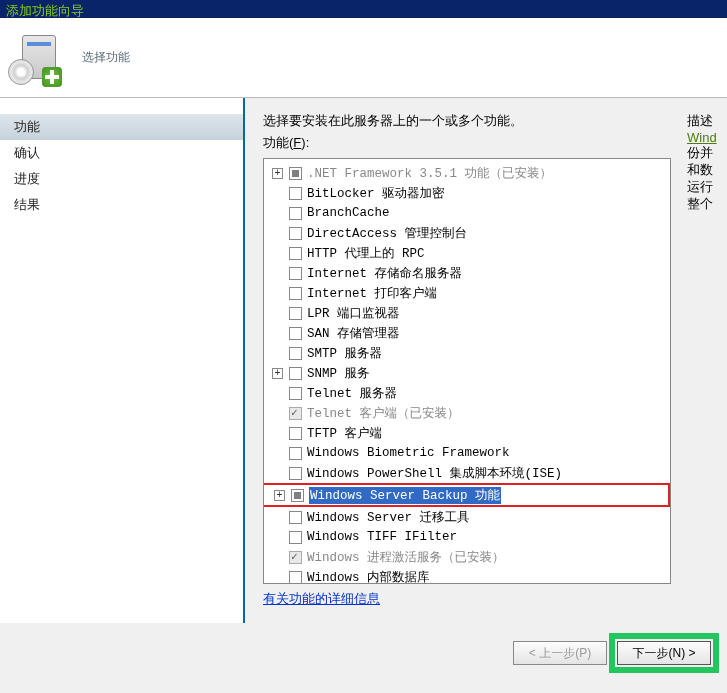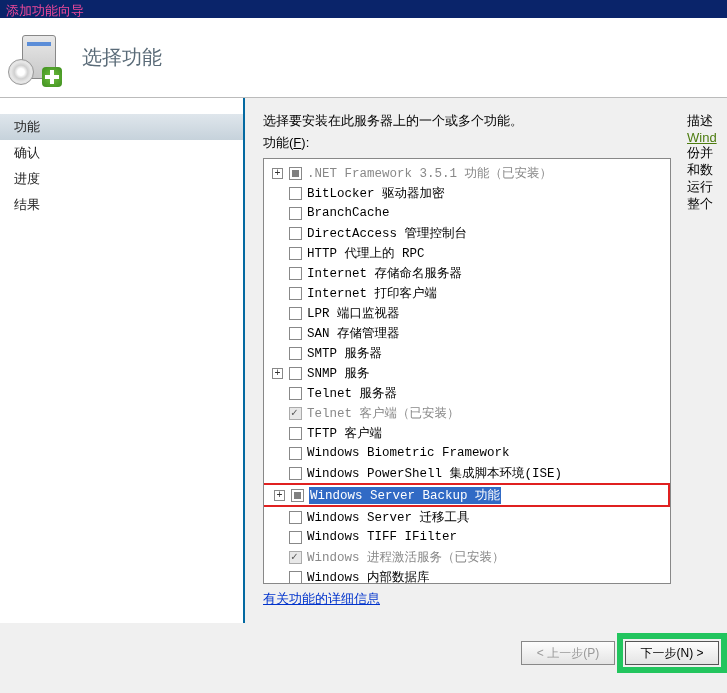--- a/index.html
+++ b/index.html
@@ -7,21 +7,21 @@
     margin: 0;
     font-family: "Microsoft YaHei", SimSun, Tahoma, sans-serif;
     font-size: 12px;
     background: #f0f0f0;
     width: 727px;
     height: 693px;
     overflow: hidden;
   }
   .titlebar {
     background: #0a246a;
-    color: #ec4899;
+    color: #84cc16;
     font-size: 13px;
     padding: 2px 6px;
     height: 18px;
   }
   .header {
     height: 80px;
     border-bottom: 1px solid #bbb;
     display: flex;
     align-items: center;
     padding-left: 8px;
@@ -57,21 +57,21 @@
     position: absolute; left: 34px; top: 36px;
     background: radial-gradient(circle,#6fbf3f,#3f8f1f);
     border-radius: 4px;
   }
   .plus::before, .plus::after {
     content: ""; position: absolute; background: #fff;
   }
   .plus::before { left: 8px; top: 3px; width: 4px; height: 14px; }
   .plus::after  { top: 8px; left: 3px; height: 4px; width: 14px; }
   .header-title {
-    font-size: 20px;
+    font-size: 12px;
     color: #5a6b78;
     font-weight: normal;
   }
   .body {
     display: flex;
     height: 525px;
   }
   .sidebar {
     width: 245px;
     background: #fff;
@@ -176,20 +176,21 @@
   }
   .desc-title { font-size: 13px; }
   .desc-link { color: #4d7c0f; text-decoration: underline; font-size: 13px; }
   .desc-text { font-size: 13px; line-height: 1.3; }
   .footer {
     height: 60px;
     border-top: 0px solid #bbb;
     display: flex;
     justify-content: flex-end;
     align-items: center;
+    padding-right: 8px;
     gap: 2px;
   }
   .btn {
     min-width: 94px;
     height: 24px;
     border: 1px solid #888;
     background: linear-gradient(#fdfdfd,#e4e4e4);
     font-size: 12px;
     padding: 0 10px;
     cursor: pointer;

